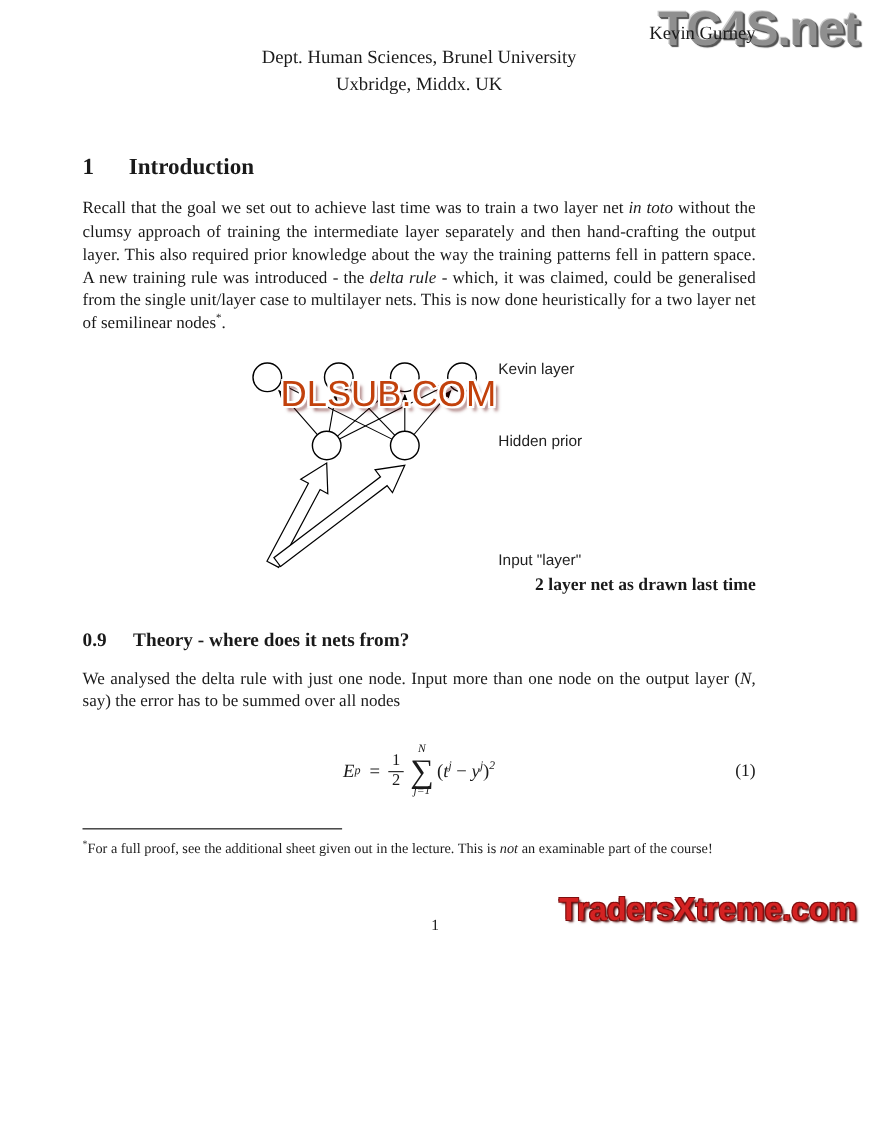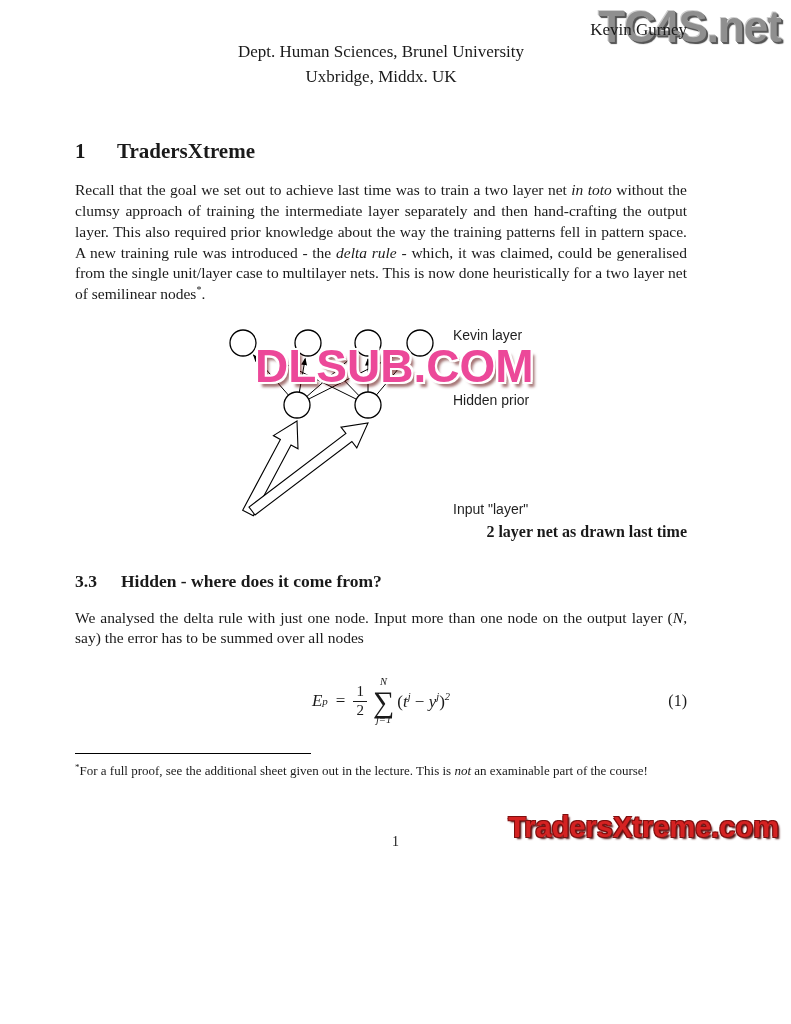--- a/index.html
+++ b/index.html
@@ -26,22 +26,22 @@
   .wm-bottom{
     position:absolute;bottom:24px;right:12px;
     font-family:"Liberation Sans", sans-serif;
     font-weight:bold;font-size:29px;
     color:#d42222;
     text-shadow:-1px -1px 0 #7e0f0f, 1px -1px 0 #7e0f0f, -1px 1px 0 #7e0f0f, 2px 2px 2px #4d0808;
   }
   .wm-figure{
     position:absolute;left:180px;top:18px;
     font-family:"Liberation Sans", sans-serif;
-    font-weight:bold;font-size:46px;letter-spacing:0px;
-    color:#ec4899;
+    font-weight:normal;font-size:33px;letter-spacing:0px;
+    color:#c2410c;
     text-shadow:
       -2px -2px 0 #fff, 2px -2px 0 #fff, -2px 2px 0 #fff, 2px 2px 0 #fff,
       0 -2px 0 #fff, 0 2px 0 #fff, -2px 0 0 #fff, 2px 0 0 #fff,
       4px 5px 3px rgba(90,0,0,0.55);
     z-index:5;
   }
   
   .title{
     margin:0;padding-top:98px;
     text-align:center;font-size:25px;font-weight:normal;
@@ -124,21 +124,21 @@
   <div class="content">
 
 
     <div class="author">Kevin Gurney</div>
 
     <div class="affil">
       <div>Dept. Human Sciences, Brunel University</div>
       <div>Uxbridge, Middx. UK</div>
     </div>
 
-    <div class="sec-head"><span class="sec-num">1</span><span>TradersXtreme</span></div>
+    <div class="sec-head"><span class="sec-num">1</span><span>Introduction</span></div>
 
     <p class="para"><span>Recall that the goal we set out to achieve last time was to train a two layer net </span><span class="it">in toto</span><span> without the clumsy approach of training the intermediate layer separately and then hand-crafting the output layer. This also required prior knowledge about the way the training patterns fell in pattern space. A new training rule was introduced - the </span><span class="it">delta rule</span><span> - which, it was claimed, could be generalised from the single unit/layer case to multilayer nets. This is now done heuristically for a two layer net of semilinear nodes</span><sup>*</sup><span>.</span></p>
 
     <div class="figure">
       <svg width="612" height="200" viewBox="0 0 612 200">
         <defs>
           <marker id="ah" markerWidth="9" markerHeight="8" refX="6.5" refY="3" orient="auto">
             <path d="M0,0 L7.5,3 L0,6 z" fill="#000"></path>
           </marker>
         </defs>
@@ -173,21 +173,21 @@
       </svg>
       <span class="fig-label lab-out">Kevin layer</span>
       <span class="fig-label lab-hid">Hidden prior</span>
       <span class="fig-label lab-in">Input "layer"</span>
       <div class="wm-figure">DLSUB.COM</div>
     </div>
 
     <div class="fig-caption">2 layer net as drawn last time</div>
 
 
-    <div class="subsec-head"><span class="sec-num">3.3</span><span>Hidden - where does it come from?</span></div>
+    <div class="subsec-head"><span class="sec-num">0.9</span><span>Theory - where does it nets from?</span></div>
 
     <p class="para"><span>We analysed the delta rule with just one node. Input more than one node on the output layer (</span><span class="it">N</span><span>, say) the error has to be summed over all nodes</span></p>
 
     <div class="eq-row">
       <span class="var">E</span>
         <sub>p</sub>
       <span class="op">=</span>
       <span class="frac">
         <span class="num">1</span>
         <span class="den">2</span>

